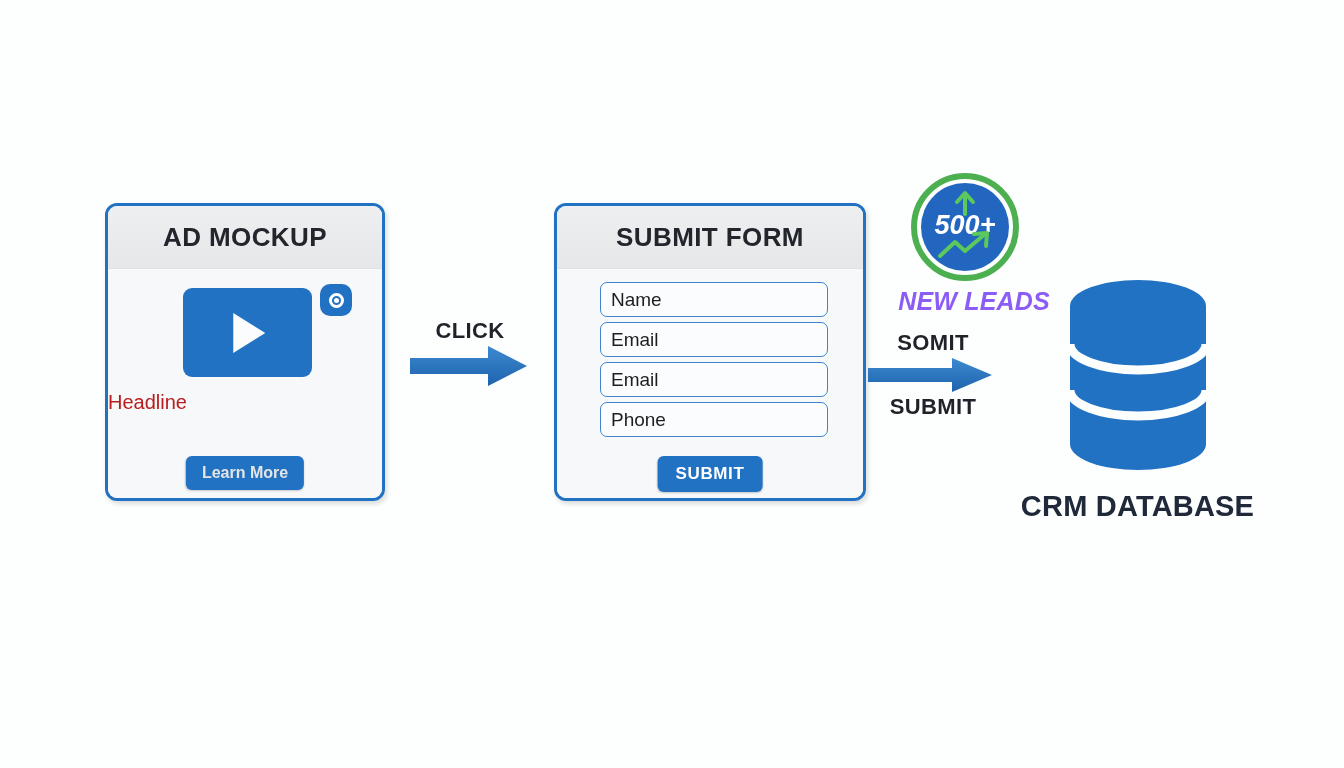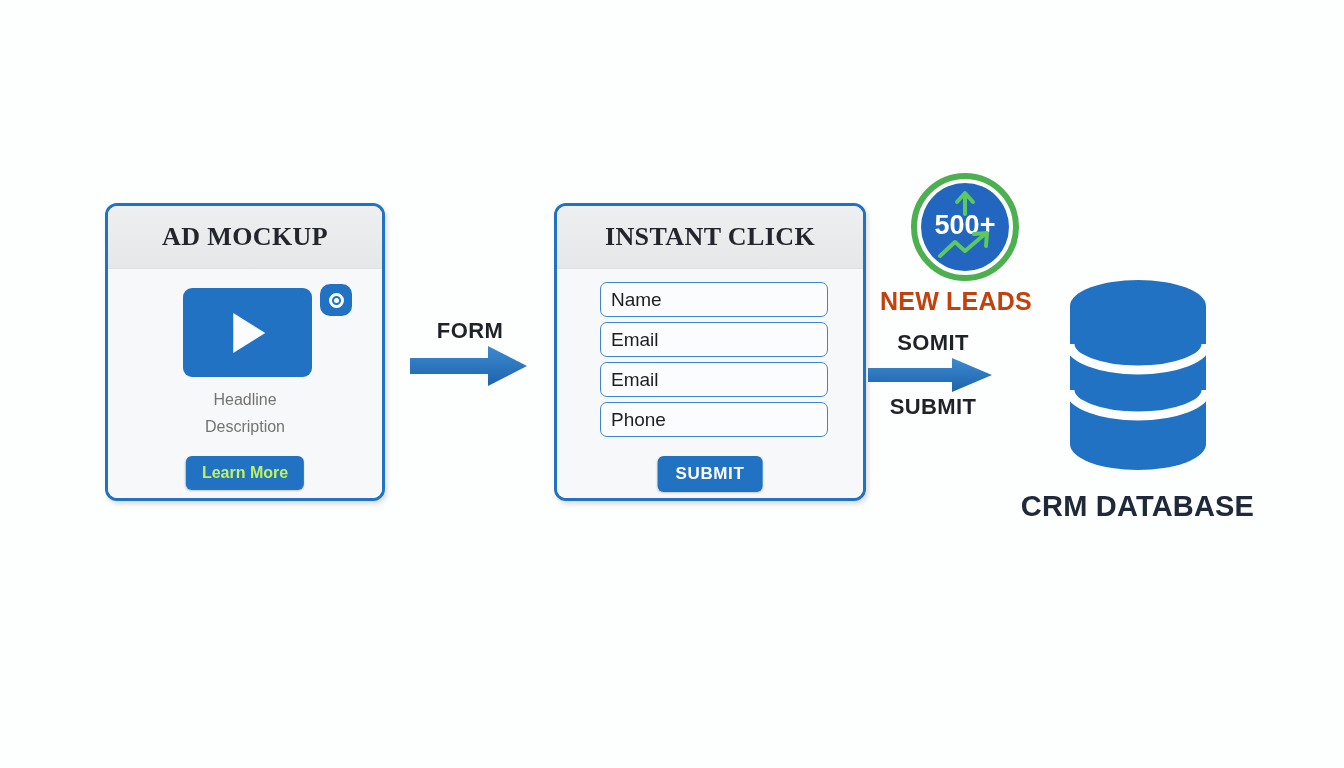--- a/index.html
+++ b/index.html
@@ -31,21 +31,20 @@
     box-shadow: 2px 3px 5px rgba(0,0,0,0.14);
     overflow: hidden;
   }
   .card-header {
     height: 62px;
     background: linear-gradient(180deg, #eeeff1 0%, #e6e7e9 100%);
     border-bottom: 1px solid #dfe1e3;
     display: flex;
     align-items: center;
     justify-content: center;
-    font-family: Liberation Serif, serif;
   }
   .card-title {
     font-size: 26px;
     font-weight: bold;
     color: #22262c;
     letter-spacing: 0.4px;
   }
   .card-body {
     position: relative;
     height: calc(100% - 63px);
@@ -98,33 +97,32 @@
   }
   .eye-dot {
     width: 5px;
     height: 5px;
     border-radius: 50%;
     background: #ffffff;
   }
   .ad-headline, .ad-description {
     position: absolute;
     width: 100%;
-    text-align: center;
-    color: #737373;
-    font-size: 16px;
+    color: #b91c1c;
+    font-size: 20px;
   }
   .ad-headline { top: 122px; }
   .ad-description { top: 149px; }
   .learn-more {
     position: absolute;
     left: 50%;
     transform: translateX(-50%);
     top: 187px;
     background: #2272c4;
-    color: #bef264;
+    color: #e5e5e5;
     font-size: 16px;
     font-weight: bold;
     padding: 8px 16px;
     border-radius: 6px;
     border: none;
     font-family: "Liberation Sans", sans-serif;
     box-shadow: 0 1px 2px rgba(0,0,0,0.2);
     cursor: pointer;
     white-space: nowrap;
   }
@@ -187,28 +185,29 @@
     white-space: nowrap;
   }
   .arrow-svg { display: block; }
 
   
   #leads-group {
     position: absolute;
     left: 880px;
     top: 172px;
     width: 170px;
-    text-align: left;
+    text-align: right;
+    font-style: italic;
   }
   .badge-circle { margin: 0 auto; display: block; }
   .leads-label {
     margin-top: 5px;
     font-size: 25px;
     font-weight: bold;
-    color: #c2410c;
+    color: #8b5cf6;
     letter-spacing: 0.2px;
     white-space: nowrap;
   }
 
   
   #db-group {
     position: absolute;
     left: 1020px;
     top: 280px;
     width: 235px;
@@ -239,42 +238,41 @@
         <div class="play-triangle"></div>
       </div>
 
       <div class="eye-badge">
         <div class="eye-ring">
           <div class="eye-dot"></div>
         </div>
       </div>
 
       <div class="ad-headline">Headline</div>
-      <div class="ad-description">Description</div>
 
       <button class="learn-more">Learn More</button>
     </div>
   </div>
 
   <div class="arrow-group" id="click-arrow-group">
-    <div class="arrow-label">FORM</div>
+    <div class="arrow-label">CLICK</div>
     <svg class="arrow-svg" width="118" height="44" viewBox="0 0 118 44">
       <defs>
         <linearGradient id="arrGrad1" x1="0" y1="0" x2="0" y2="1">
           <stop offset="0%" stop-color="#3d8ad0"></stop>
           <stop offset="100%" stop-color="#1d63ad"></stop>
         </linearGradient>
       </defs>
       <polygon points="0,14 78,14 78,2 117,22 78,42 78,30 0,30" fill="url(#arrGrad1)"></polygon>
     </svg>
   </div>
 
   <div class="card" id="form-card">
     <div class="card-header">
-      <div class="card-title">INSTANT CLICK</div>
+      <div class="card-title">SUBMIT FORM</div>
     </div>
     <div class="card-body">
       <div class="form-fields">
         <input class="form-field" type="text" placeholder="Name" style="">
         <input class="form-field" type="text" placeholder="Email" style="">
         <input class="form-field" type="text" placeholder="Email" style="">
         <input class="form-field" type="text" placeholder="Phone" style="">
       </div>
       <button class="submit-btn">SUBMIT</button>
     </div>

